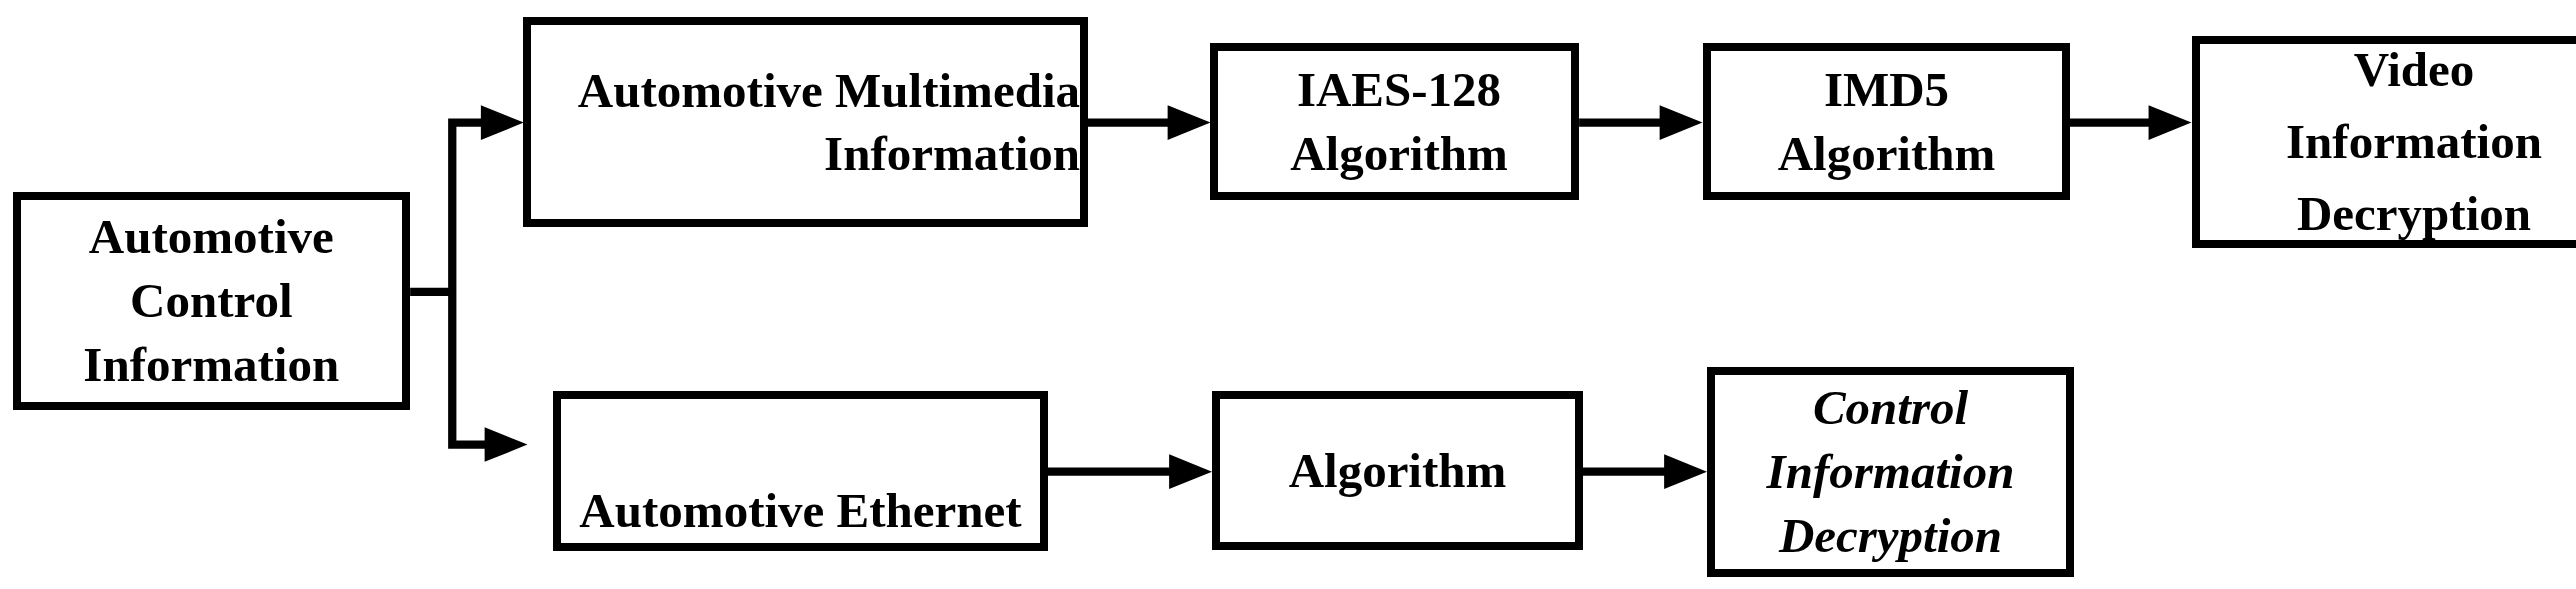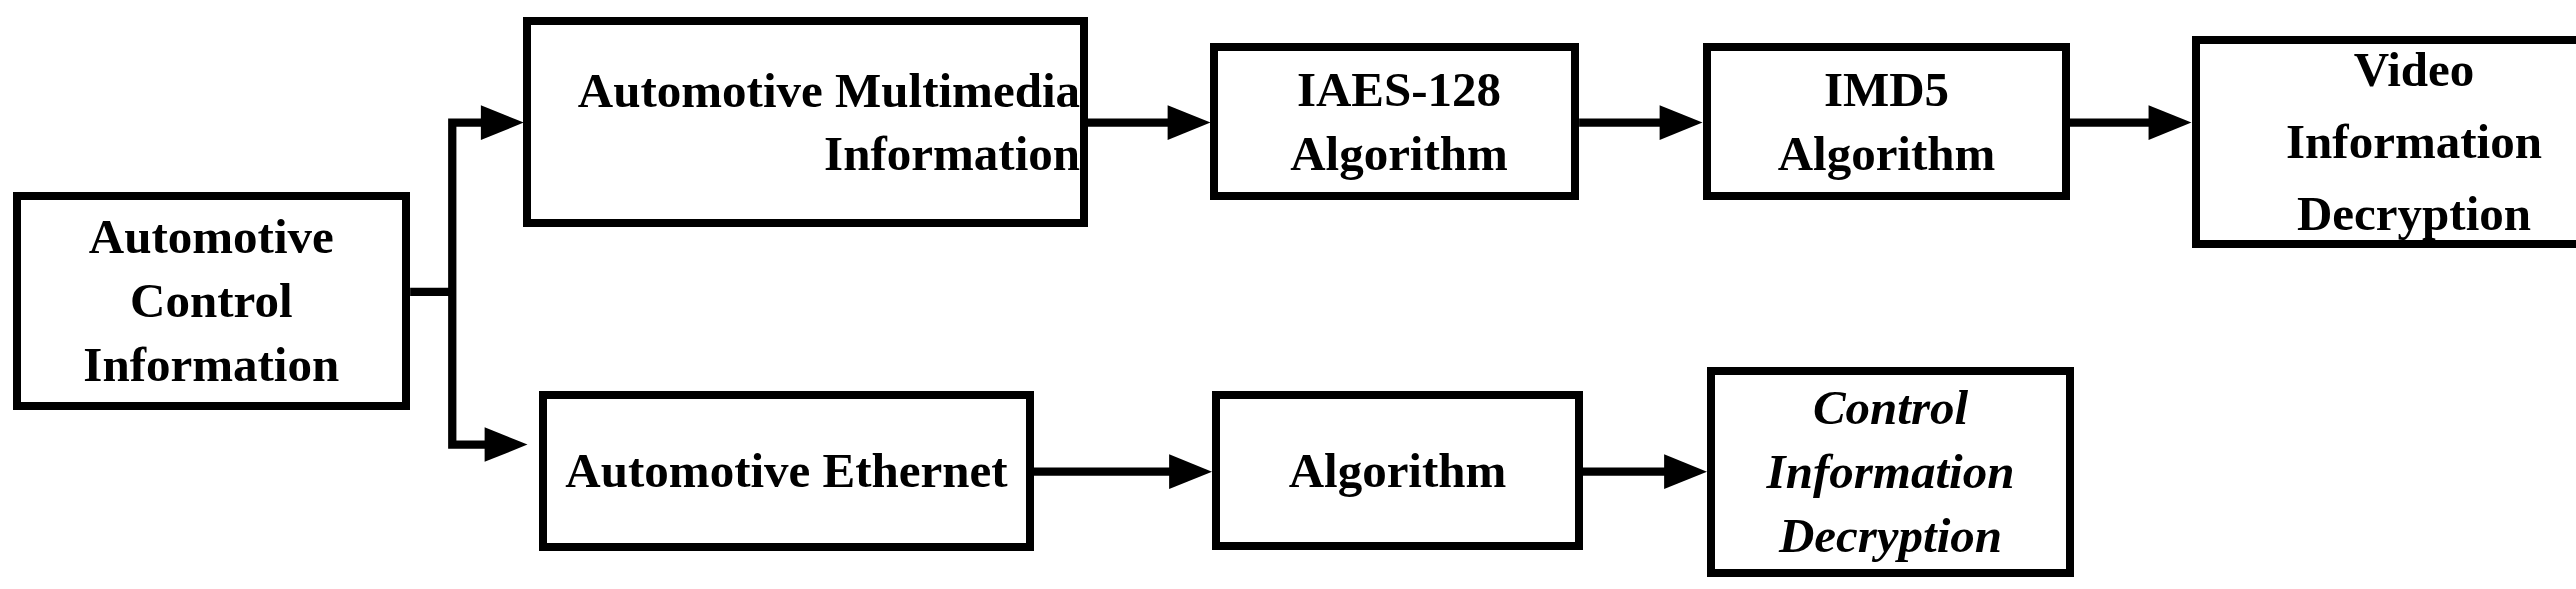--- a/index.html
+++ b/index.html
@@ -46,21 +46,21 @@
     color: #000000;
     white-space: nowrap;
   }
   .node .ln { display: block; }
   
   #n1 { left: 12.8px;   top: 192px; width: 397px; height: 218px; }
   #n2 { left: 523px;  top: 17.3px;  width: 565px; height: 210px; align-items: flex-end; }
   #n3 { left: 1210px; top: 43px;  width: 369px; height: 157px; padding-left: 9px; }
   #n4 { left: 1703px; top: 43px;  width: 367px; height: 157px; }
   #n5 { left: 2192px; top: 36px;  width: 444px; height: 212px; gap: 8px; }
-  #n6 { left: 539px;  top: 391px; width: 495px; height: 160px; }
+  #n6 { left: 553px;  top: 391px; width: 495px; height: 160px; justify-content: flex-end; }
   #n7 { left: 1212px; top: 391px; width: 371px; height: 159px; }
   #n8 { left: 1707px; top: 367px; width: 367px; height: 210px; font-style: italic; }
 </style>
 </head>
 <body>
 
 <div id="canvas">
 
   <svg id="connector-layer" viewBox="0 0 3422 783">
 

